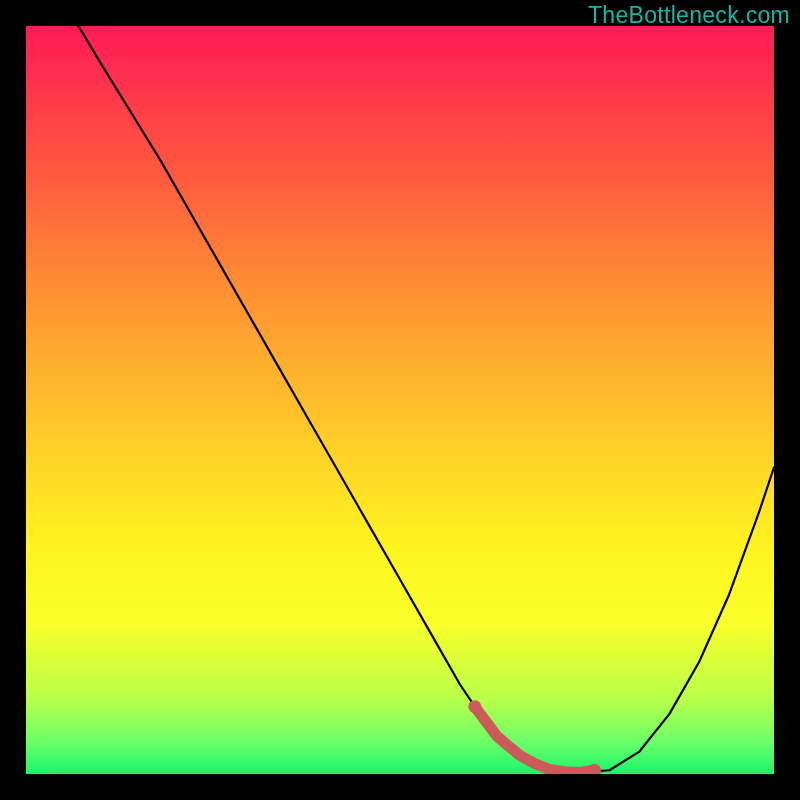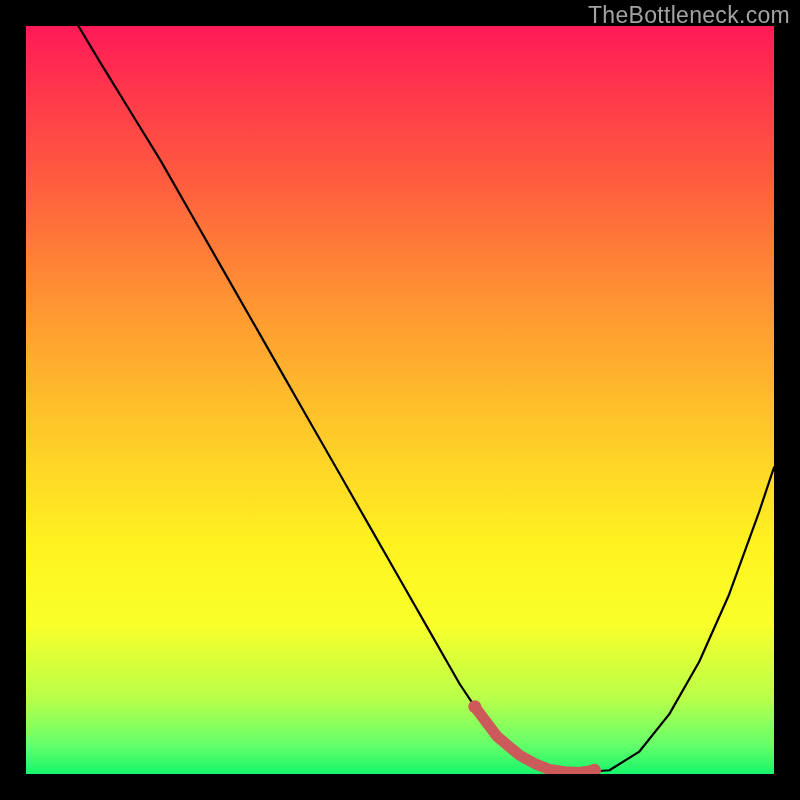--- a/index.html
+++ b/index.html
@@ -41,21 +41,21 @@
     left: 0;
     top: 0;
     width: 748px;
     height: 748px;
     display: block;
   }
   .watermark {
     position: absolute;
     top: 2px;
     right: 10px;
-    color: #a3a3a3;
+    color: #14b8a6;
     font-size: 23px;
     letter-spacing: 0.3px;
     font-family: Arial, Helvetica, sans-serif;
     text-align: center;
   }
 </style>
 </head>
 <body>
 
 <div class="stage">

